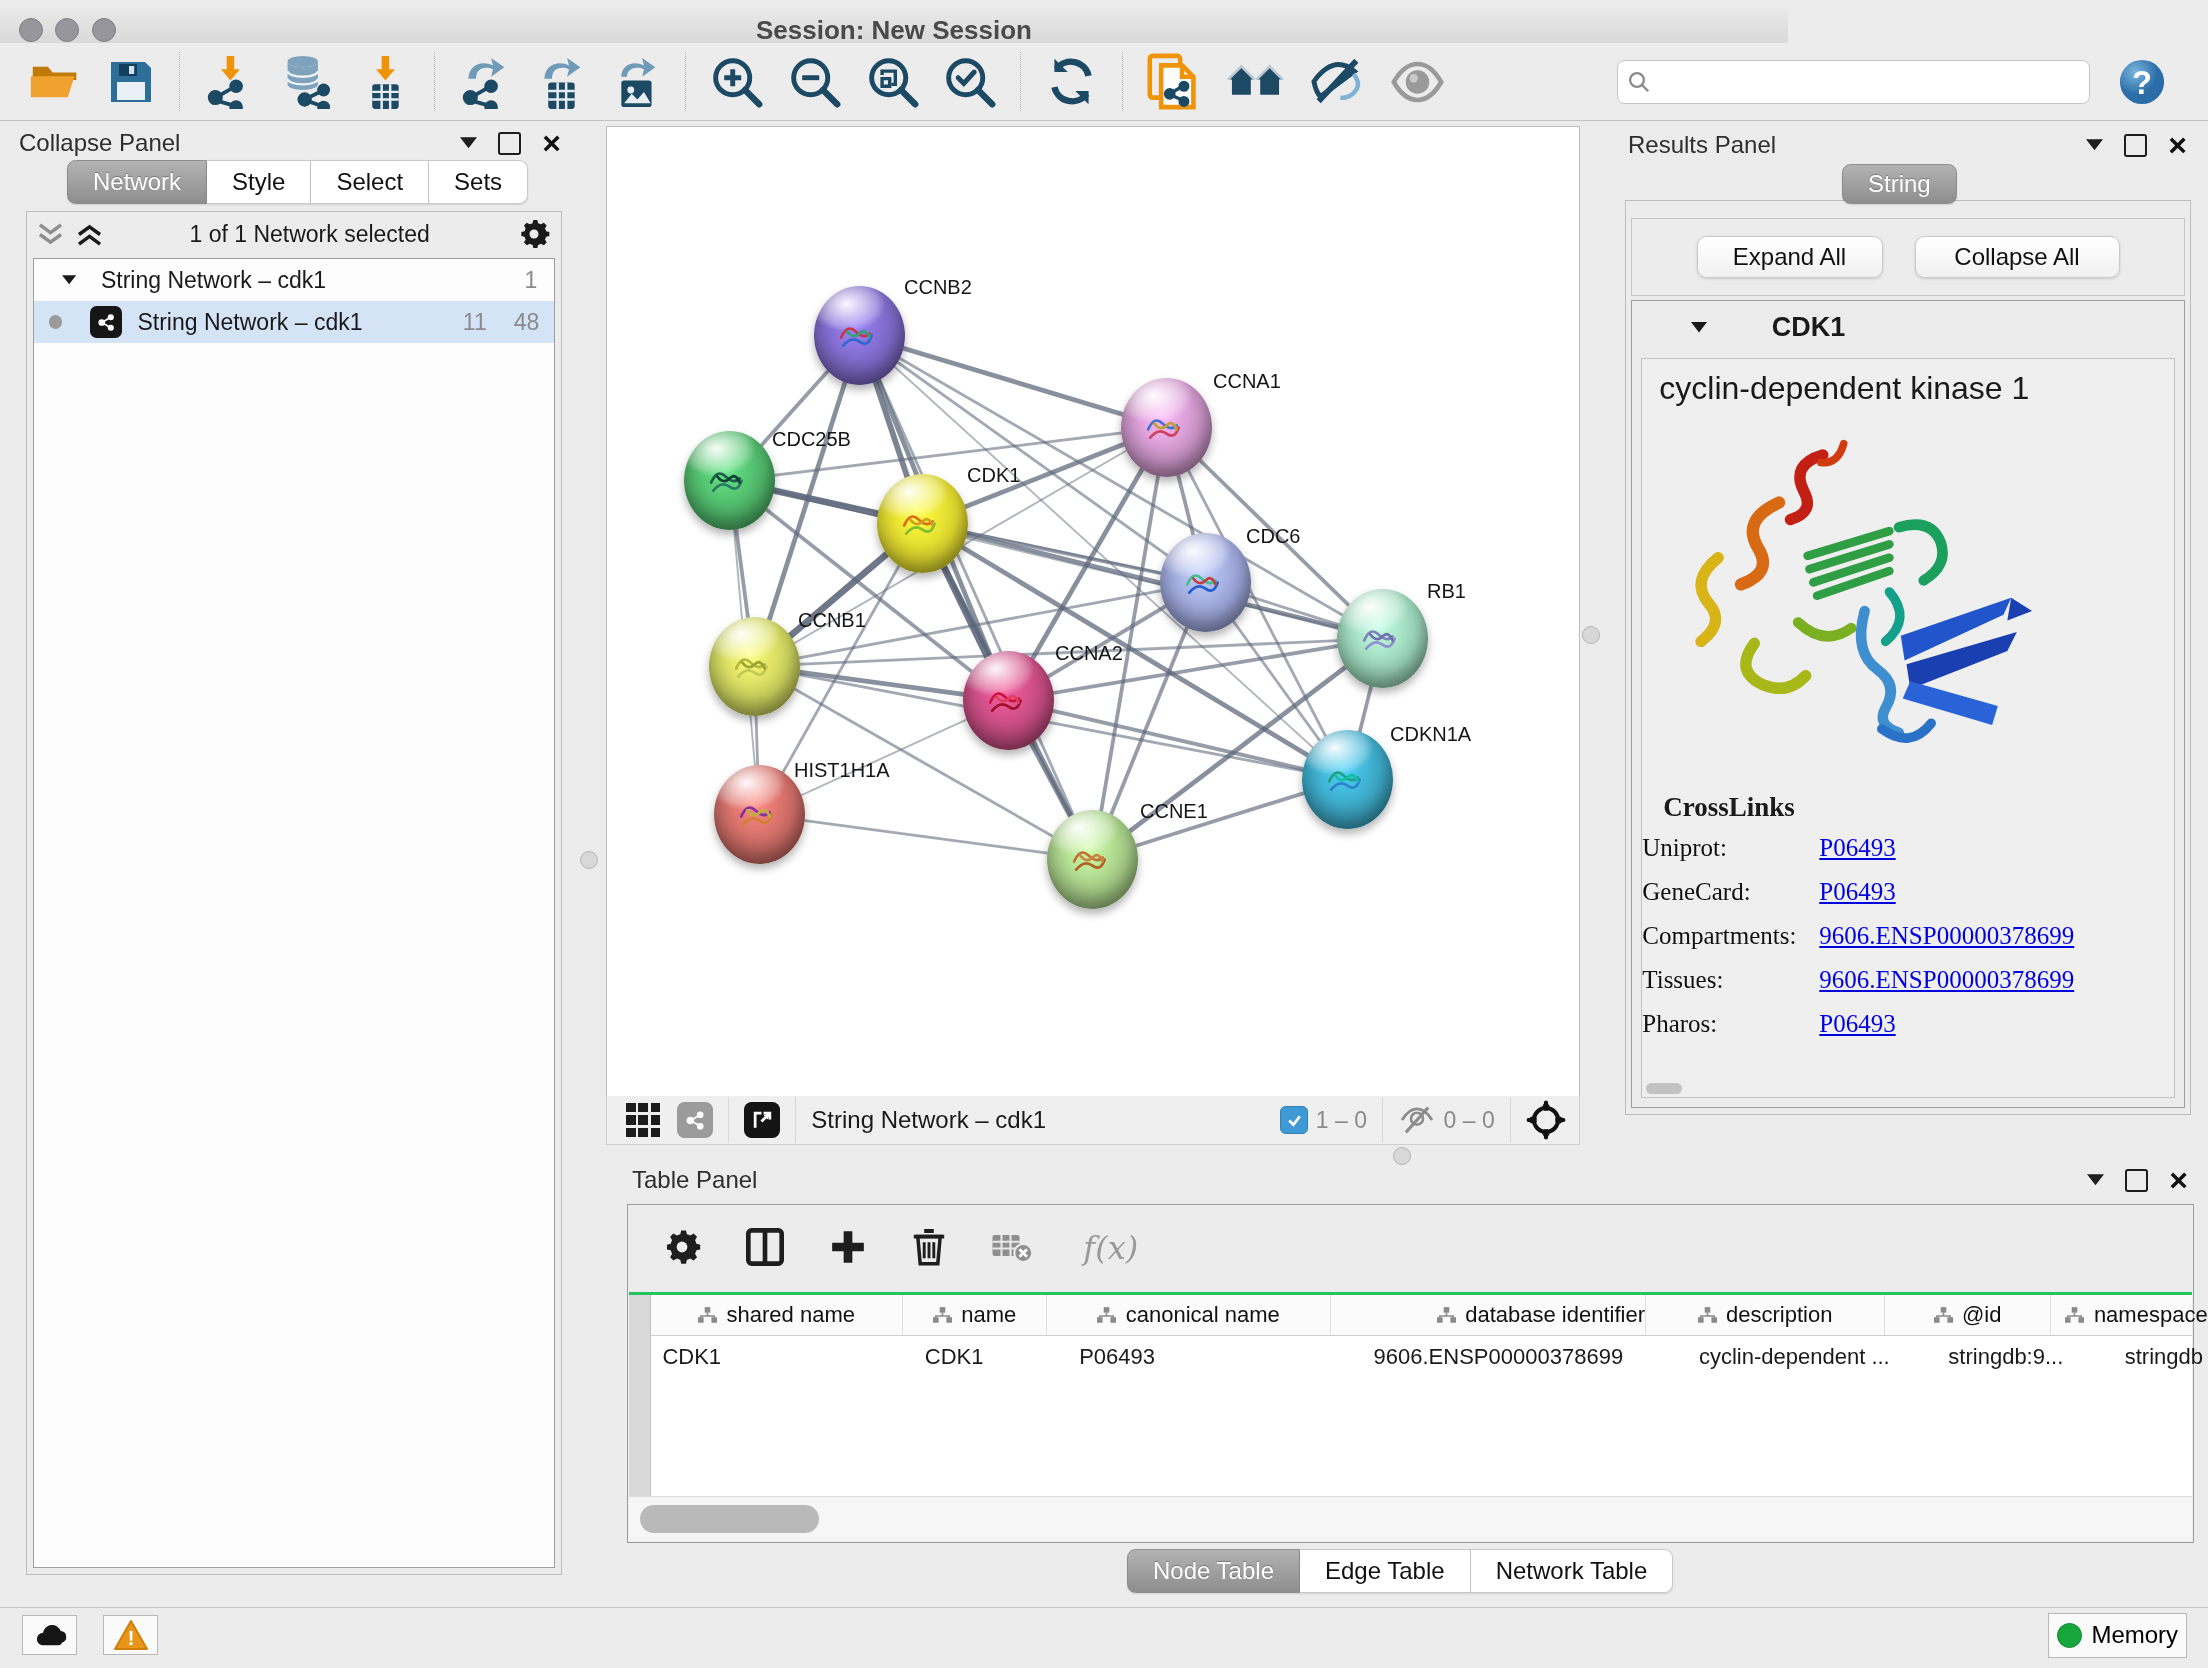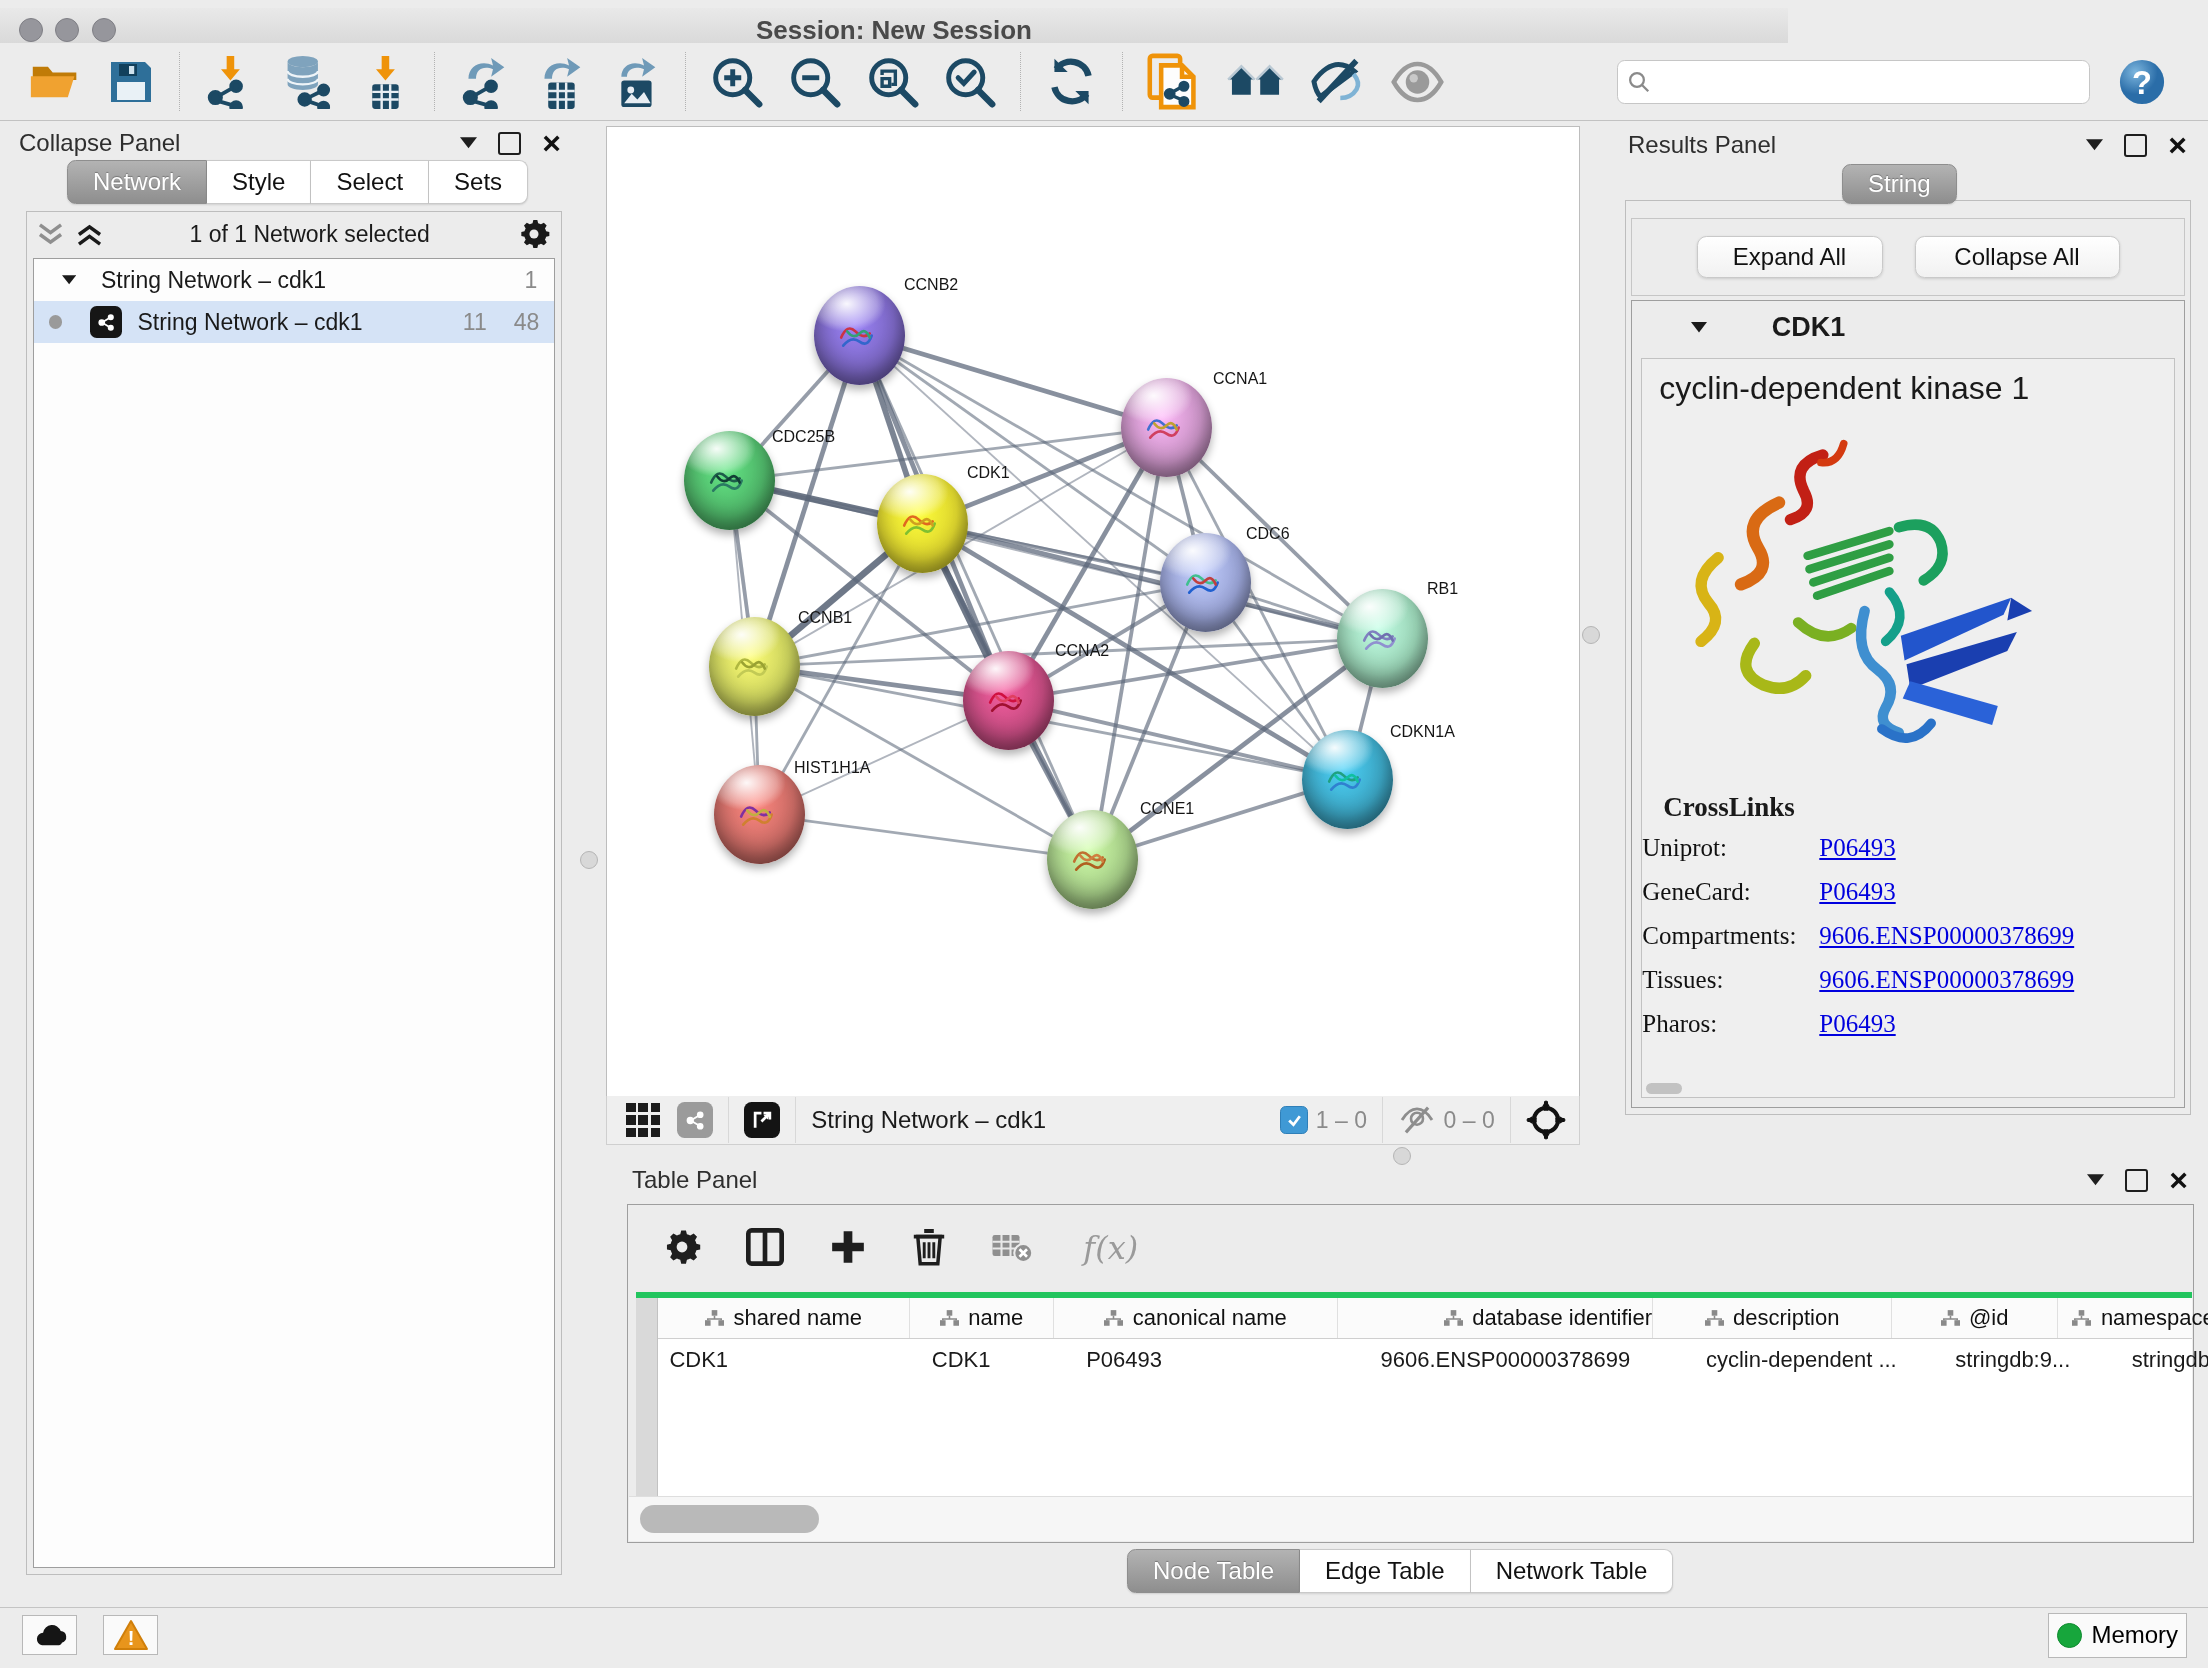--- a/index.html
+++ b/index.html
@@ -50,21 +50,21 @@
   .tree-row.sel{background:#d5e3f6;}
   .count{color:#8a8a8a;}
   .share-badge{width:32px;height:32px;border-radius:6.7px;background:#161616;
     display:flex;align-items:center;justify-content:center;}
   
   .canvas{position:absolute;left:606px;top:126px;width:972px;height:969px;
     background:#fff;border:1px solid #bdbdbd;overflow:hidden;}
   .node{position:absolute;width:91px;height:99px;border-radius:50%;
     box-shadow:inset 0 -11.4px 19px rgba(0,0,0,.30), 0 4.8px 8.6px rgba(0,0,0,.30);}
   .node svg{position:absolute;left:17px;top:21px;}
-  .node-label{position:absolute;font-size:16px;color:#151515;white-space:nowrap;}
+  .node-label{position:absolute;font-size:20px;color:#151515;white-space:nowrap;}
   .netbar{position:absolute;left:606px;top:1096px;width:972px;height:48px;
     background:#efefef;border:1px solid #cfcfcf;border-top:none;
     display:flex;align-items:center;}
   .nb-sep{width:1px;height:46px;background:#d8d8d8;margin:0 15px;}
   .nb-count{color:#8a8a8a;font-size:23px;margin-left:7.6px;}
   .grid9{display:grid;grid-template-columns:repeat(3,9.5px);grid-gap:2.9px;}
   .grid9 i{width:9.5px;height:9.5px;background:#1c1c1c;display:block;}
   .blk-badge{width:36px;height:36px;border-radius:7.6px;background:#141414;
     display:flex;align-items:center;justify-content:center;}
   .gray-badge{width:36px;height:36px;border-radius:7.6px;background:#9b9b9b;
@@ -648,21 +648,21 @@
     <button class="tp-toolbtn">
       <svg width="42" height="34" viewBox="0 0 28 22">
         <rect x="1" y="3" width="18" height="14" rx="1.5" fill="#8f8f8f"></rect>
         <path d="M1 7.5h18M1 12h18M7 3v14M13 3v14" stroke="#e8e8e8" stroke-width="1.4"></path>
         <circle cx="21.5" cy="15" r="6" fill="#8f8f8f" stroke="#ececec" stroke-width="1.4"></circle>
         <path d="M19 12.5l5 5M24 12.5l-5 5" stroke="#fff" stroke-width="1.8"></path>
       </svg>
     </button>
     <span class="fx" style="margin-left:28px">f(x)</span>
   </div>
-  <div class="ibox" style="left:8px;top:87px;right:1px;height:204px;border:none;border-top:6px solid #22c55e;background:#fff">
+  <div class="ibox" style="left:1px;top:87px;right:1px;height:204px;border:none;border-top:3px solid #22c55e;background:#fff">
     <div style="position:absolute;left:0;top:0;width:21px;bottom:0;background:#d9d9d9;border-right:1px solid #c2c2c2"></div>
     <div style="margin-left:22px">
       <div class="tbl-header">
           <div class="tbl-hcell" style="width: 251px;">
             <svg width="19" height="17" viewBox="0 0 17 15">
               <rect x="6" y="0" width="5" height="5" fill="#8a8a8a"></rect>
               <rect x="0" y="9" width="5" height="5" fill="#8a8a8a"></rect>
               <rect x="12" y="9" width="5" height="5" fill="#8a8a8a"></rect>
               <path d="M8.5 5v3M2.5 9V8h12v1" stroke="#8a8a8a" fill="none" stroke-width="1.4"></path>
             </svg>

